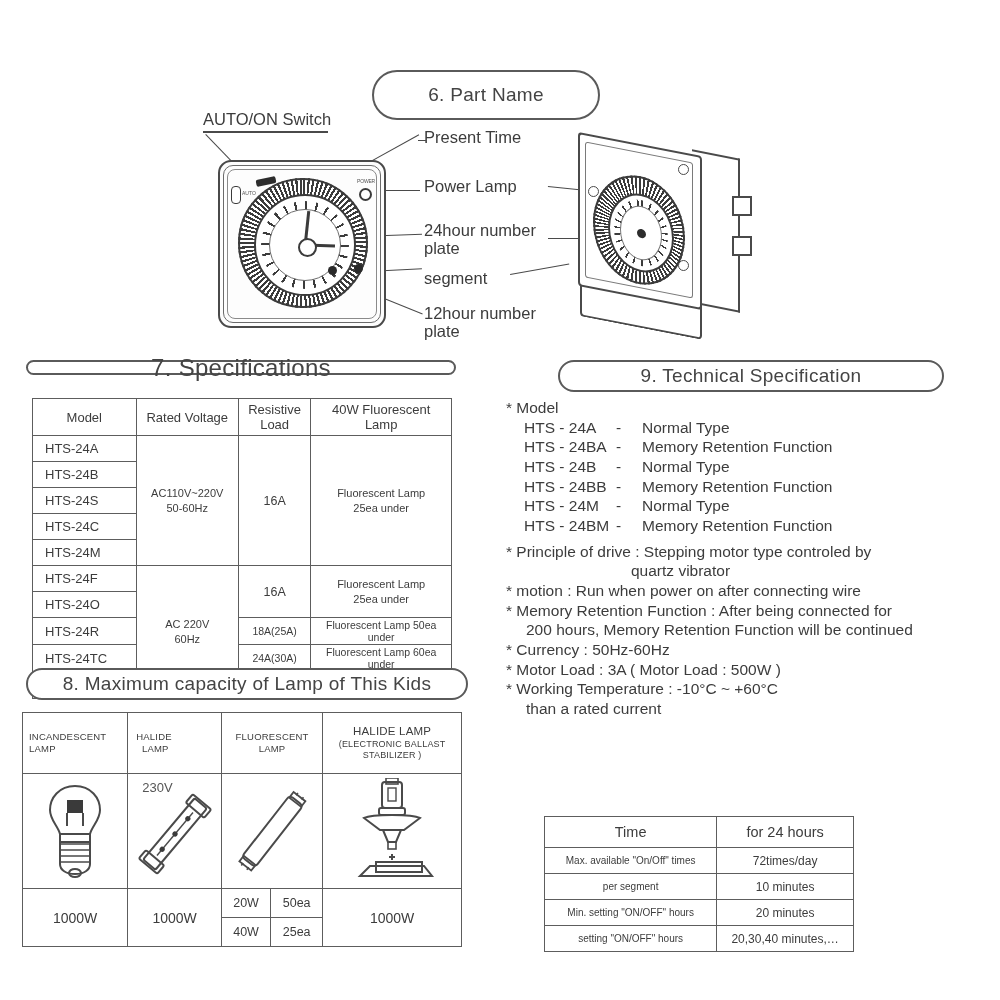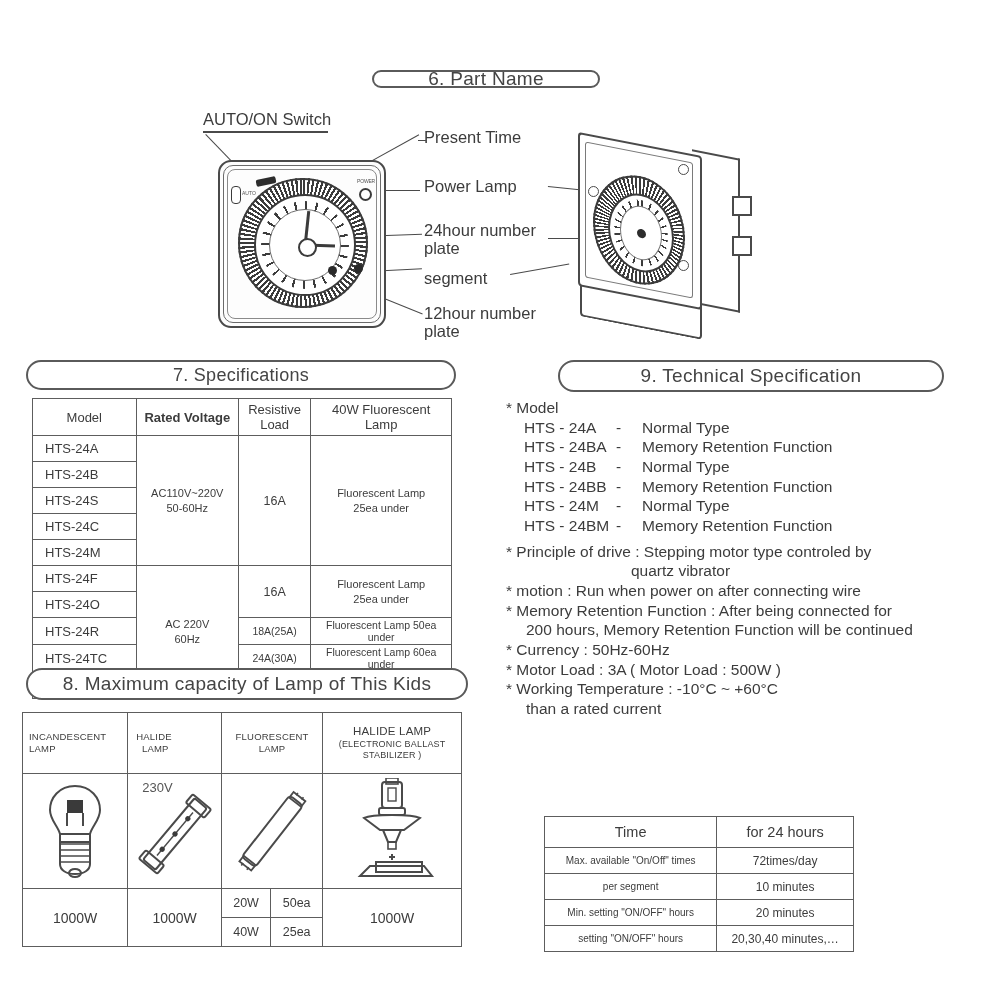--- a/index.html
+++ b/index.html
@@ -26,21 +26,21 @@
     background: #fff;
     box-sizing: border-box;
     display: flex;
     align-items: center;
     justify-content: center;
     letter-spacing: 0.3px;
   }
 
   
   #sec6-pill {
-    left: 372px; top: 70px; width: 228px; height: 18px;
+    left: 372px; top: 70px; width: 228px; height: 50px;
     font-size: 19px;
   }
 
   .leader { position: absolute; background: #4a4a4a; transform-origin: 0 0; height: 1.4px; }
 
   .callout { position: absolute; font-size: 16.5px; color: #3c3c3c; white-space: nowrap; }
   .callout.two { white-space: normal; line-height: 1.12; }
 
   
   #device-front {
@@ -149,21 +149,21 @@
     position: absolute; border: 2px solid #4a4a4a; background:#fff;
   }
   .persp-bottom {
     position: absolute; left: 20px; top: 150px; width: 118px; height: 36px;
     border: 2.2px solid #4a4a4a; border-top: none; background: #fff;
     transform: skewY(11deg); border-radius: 0 0 4px 4px;
   }
   .screw { position:absolute; width:9px;height:9px;border-radius:50%;border:1.6px solid #4a4a4a;background:#fff;}
 
   
-  #sec7-pill { left: 26px; top: 360px; width: 430px; height: 30px; font-size: 18px; }
+  #sec7-pill { left: 26px; top: 360px; width: 430px; height: 15px; font-size: 24px; }
 
   table.grid {
     position: absolute;
     border-collapse: collapse;
     background: #fff;
     color: #3c3c3c;
   }
   table.grid td, table.grid th {
     border: 1.6px solid #5d5d5d;
     text-align: center;
@@ -297,21 +297,21 @@
 </div>
 
 <div class="pill abs" id="sec7-pill">
   <span>7. Specifications</span>
 </div>
 
 <table class="grid" id="tbl-spec">
   <tbody>
       <tr class="hdr">
     <td style="width:105px;">Model</td>
-    <td style="width:100px;font-weight:bold;">Rated Voltage</td>
+    <td style="width:100px;">Rated Voltage</td>
     <td style="width:68px;">Resistive<br>Load</td>
     <td style="width:147px;">40W Fluorescent Lamp</td>
   </tr>
   <tr>
     <td class="model">HTS-24A</td>
     <td class="small" rowspan="5">AC110V~220V<br>50-60Hz</td>
     <td rowspan="5">16A</td>
     <td class="small" rowspan="5">Fluorescent Lamp<br>25ea under</td>
   </tr>
   <tr>

